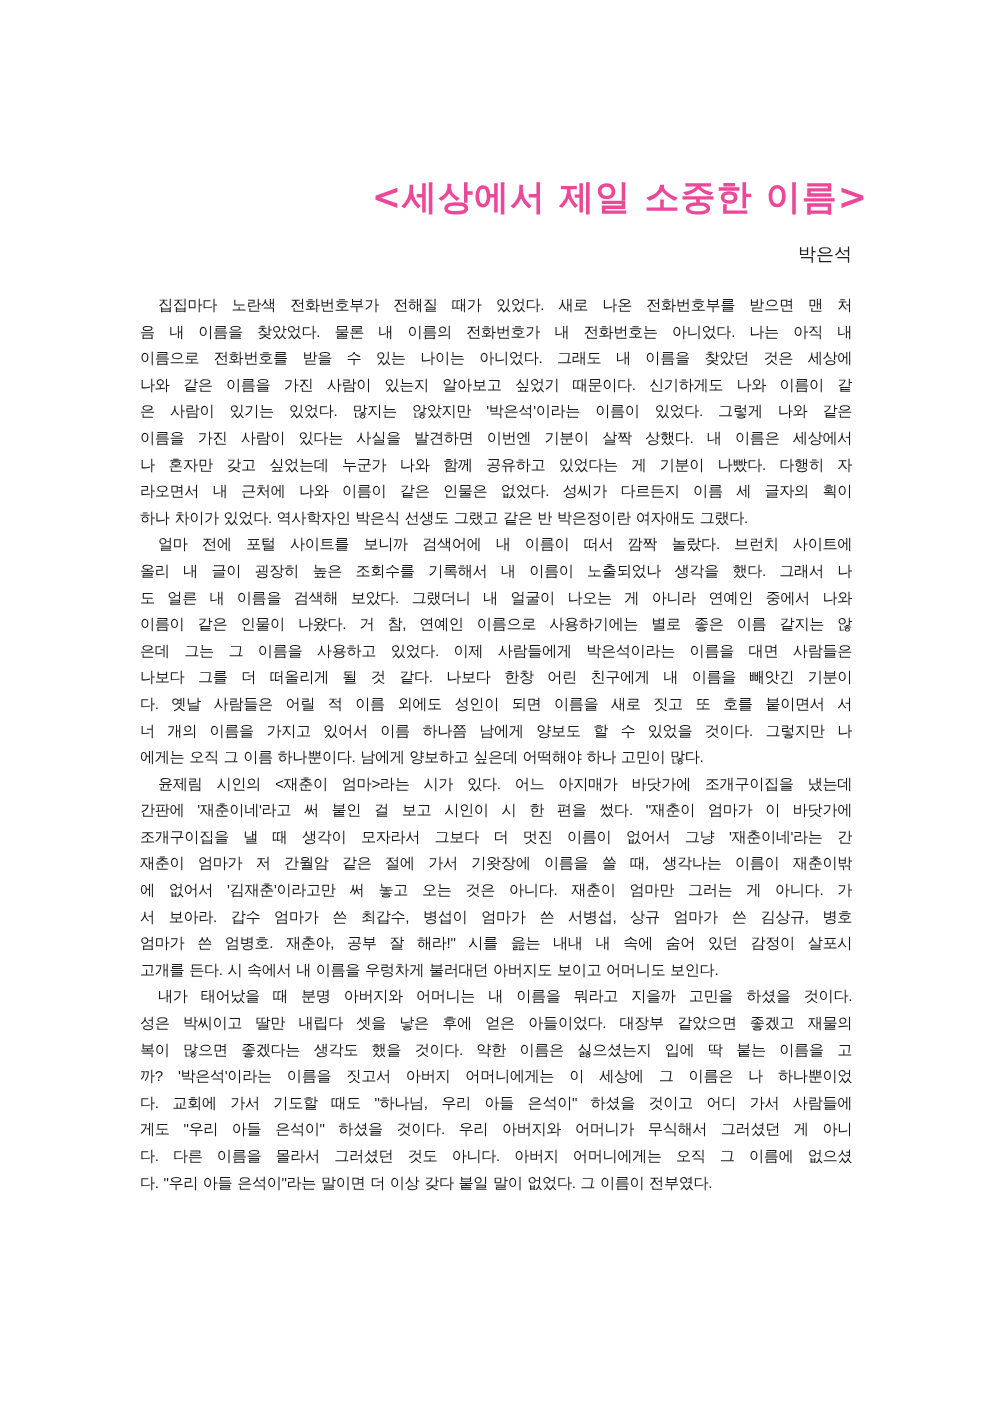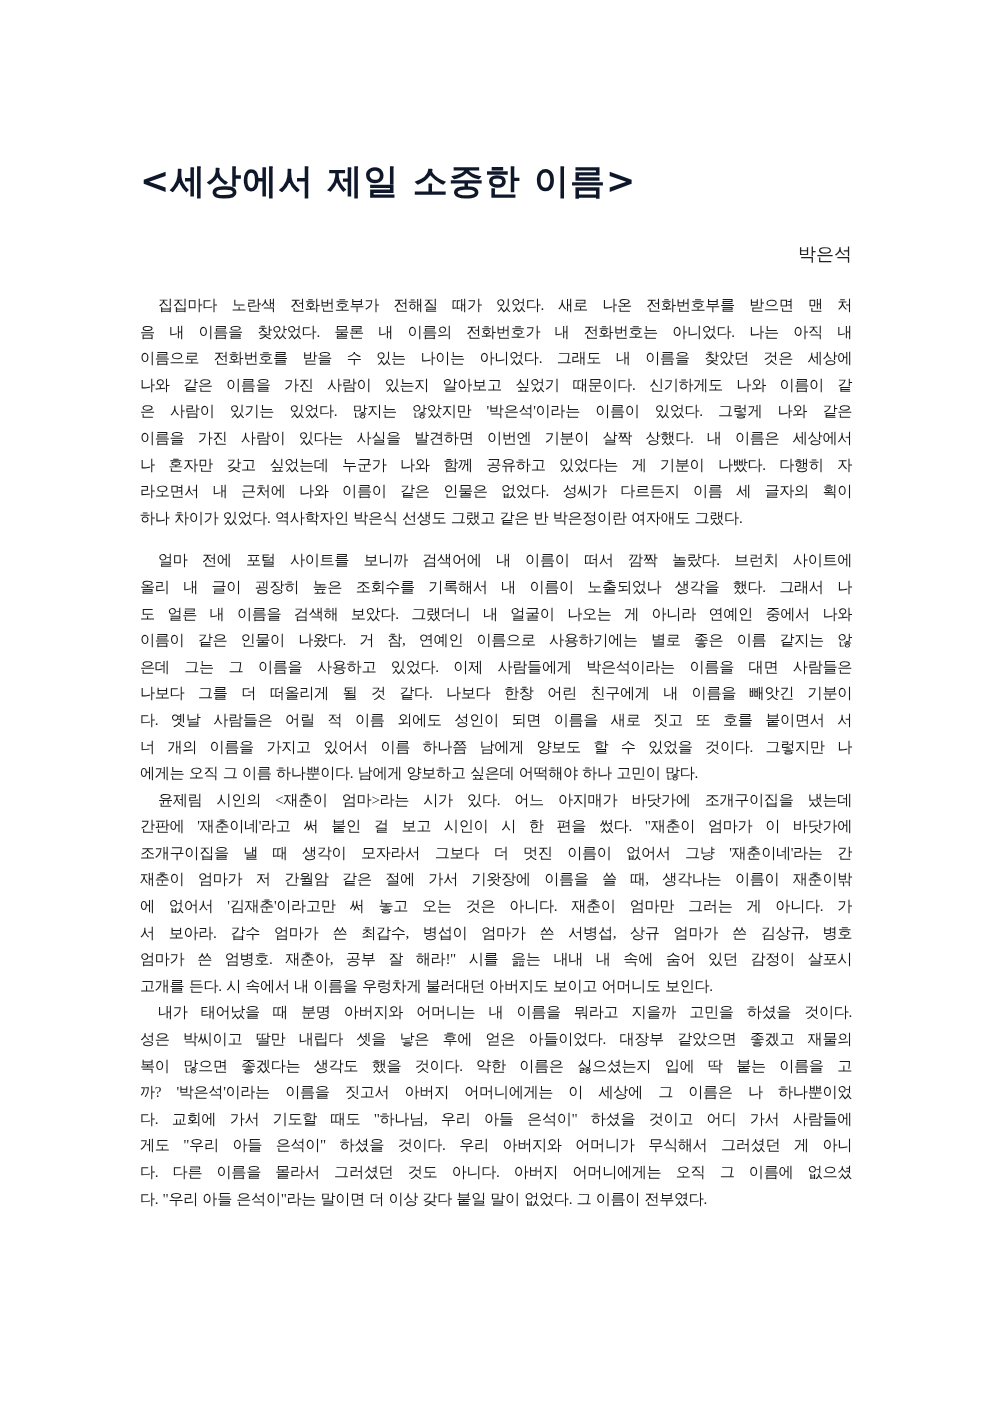--- a/index.html
+++ b/index.html
@@ -1,29 +1,29 @@
 <!DOCTYPE html>
 <html><head>
 <meta charset="utf-8">
 <style>
   html, body { margin: 0; padding: 0; background: #ffffff; }
   body { width: 992px; height: 1403px; position: relative; overflow: hidden; color: #111; }
   .page { position: absolute; left: 140px; top: 0; width: 712px; }
   .title {
-    position: absolute; top: 158px; left: 0; width: 712px; text-align: left;
+    position: absolute; top: 158px; left: 0; width: 712px; text-align: right;
     font-family: "DejaVu Sans", sans-serif; font-weight: bold; font-size: 35px;
-    letter-spacing: 1px; margin: 0; color: #0f172a;
+    letter-spacing: 1px; margin: 16px; color: #ec4899;
   }
   .author {
     position: absolute; top: 242px; right: 0; font-family: "DejaVu Sans", sans-serif;
     font-size: 18px; color: #222;
   }
   .body {
     position: absolute; top: 292px; left: 0; width: 712px;
-    font-family: Liberation Serif, serif; font-size: 15.2px; line-height: 26.6px;
+    font-family: Liberation Sans, sans-serif; font-size: 15.2px; line-height: 26.6px;
     text-align: justify; letter-spacing: -0.4px; word-spacing: 1px; color: #1a1a1a;
   }
   .line { display: block; white-space: nowrap; text-align-last: justify; text-align: justify; }
   .line.last { text-align-last: left; }
   .line.indent { padding-left: 18px; }
 </style>
 </head>
 <body>
 
 <div class="page">
@@ -35,21 +35,21 @@
         <span class="line" style="display: block;">음 내 이름을 찾았었다. 물론 내 이름의 전화번호가 내 전화번호는 아니었다. 나는 아직 내</span>
         <span class="line" style="display: block;">이름으로 전화번호를 받을 수 있는 나이는 아니었다. 그래도 내 이름을 찾았던 것은 세상에</span>
         <span class="line" style="display: block;">나와 같은 이름을 가진 사람이 있는지 알아보고 싶었기 때문이다. 신기하게도 나와 이름이 같</span>
         <span class="line" style="display: block;">은 사람이 있기는 있었다. 많지는 않았지만 '박은석'이라는 이름이 있었다. 그렇게 나와 같은</span>
         <span class="line" style="display: block;">이름을 가진 사람이 있다는 사실을 발견하면 이번엔 기분이 살짝 상했다. 내 이름은 세상에서</span>
         <span class="line" style="display: block;">나 혼자만 갖고 싶었는데 누군가 나와 함께 공유하고 있었다는 게 기분이 나빴다. 다행히 자</span>
         <span class="line" style="display: block;">라오면서 내 근처에 나와 이름이 같은 인물은 없었다. 성씨가 다르든지 이름 세 글자의 획이</span>
         <span class="line last" style="display: block;">하나 차이가 있었다. 역사학자인 박은식 선생도 그랬고 같은 반 박은정이란 여자애도 그랬다.</span>
       </div>
       <div>
-        <span class="line indent" style="display: block; margin-top: 16px;">얼마 전에 포털 사이트를 보니까 검색어에 내 이름이 떠서 깜짝 놀랐다. 브런치 사이트에</span>
+        <span class="line indent" style="display: block;">얼마 전에 포털 사이트를 보니까 검색어에 내 이름이 떠서 깜짝 놀랐다. 브런치 사이트에</span>
         <span class="line" style="display: block;">올리 내 글이 굉장히 높은 조회수를 기록해서 내 이름이 노출되었나 생각을 했다. 그래서 나</span>
         <span class="line" style="display: block;">도 얼른 내 이름을 검색해 보았다. 그랬더니 내 얼굴이 나오는 게 아니라 연예인 중에서 나와</span>
         <span class="line" style="display: block;">이름이 같은 인물이 나왔다. 거 참, 연예인 이름으로 사용하기에는 별로 좋은 이름 같지는 않</span>
         <span class="line" style="display: block;">은데 그는 그 이름을 사용하고 있었다. 이제 사람들에게 박은석이라는 이름을 대면 사람들은</span>
         <span class="line" style="display: block;">나보다 그를 더 떠올리게 될 것 같다. 나보다 한창 어린 친구에게 내 이름을 빼앗긴 기분이</span>
         <span class="line" style="display: block;">다. 옛날 사람들은 어릴 적 이름 외에도 성인이 되면 이름을 새로 짓고 또 호를 붙이면서 서</span>
         <span class="line" style="display: block;">너 개의 이름을 가지고 있어서 이름 하나쯤 남에게 양보도 할 수 있었을 것이다. 그렇지만 나</span>
         <span class="line last" style="display: block;">에게는 오직 그 이름 하나뿐이다. 남에게 양보하고 싶은데 어떡해야 하나 고민이 많다.</span>
       </div>
       <div>

